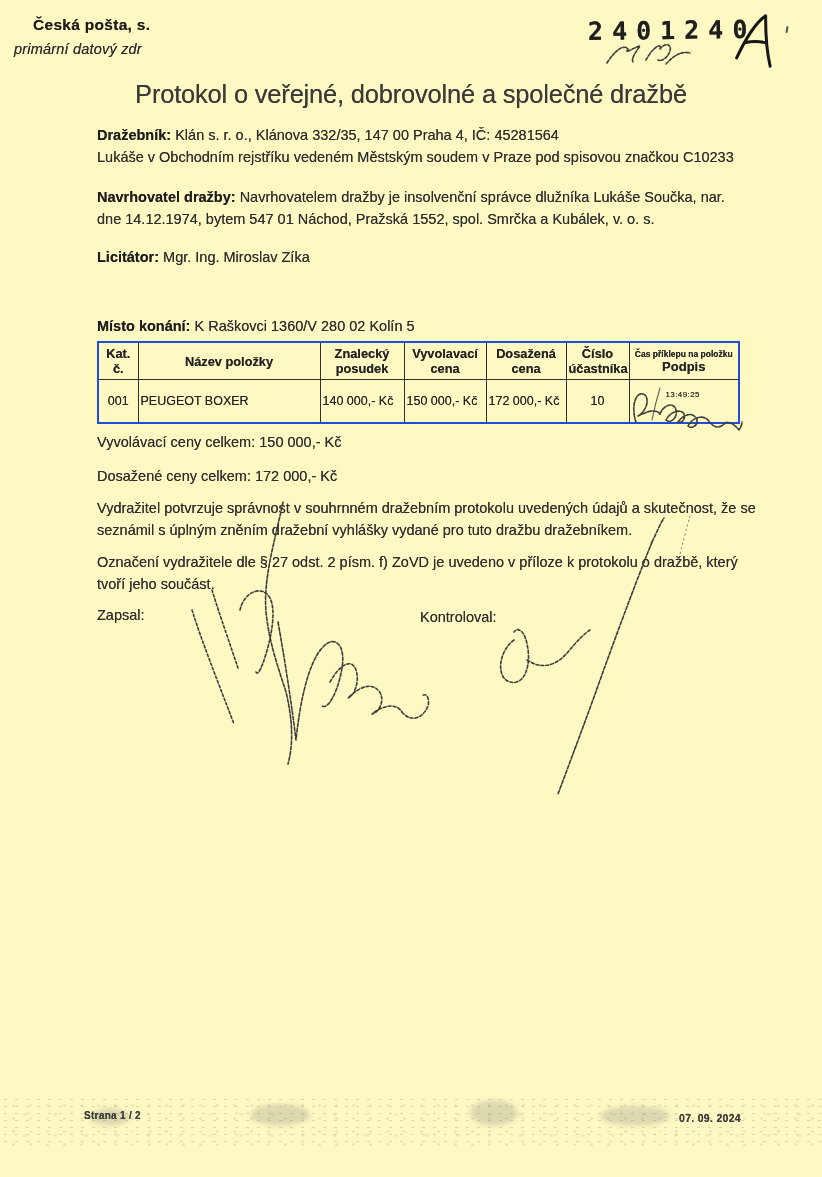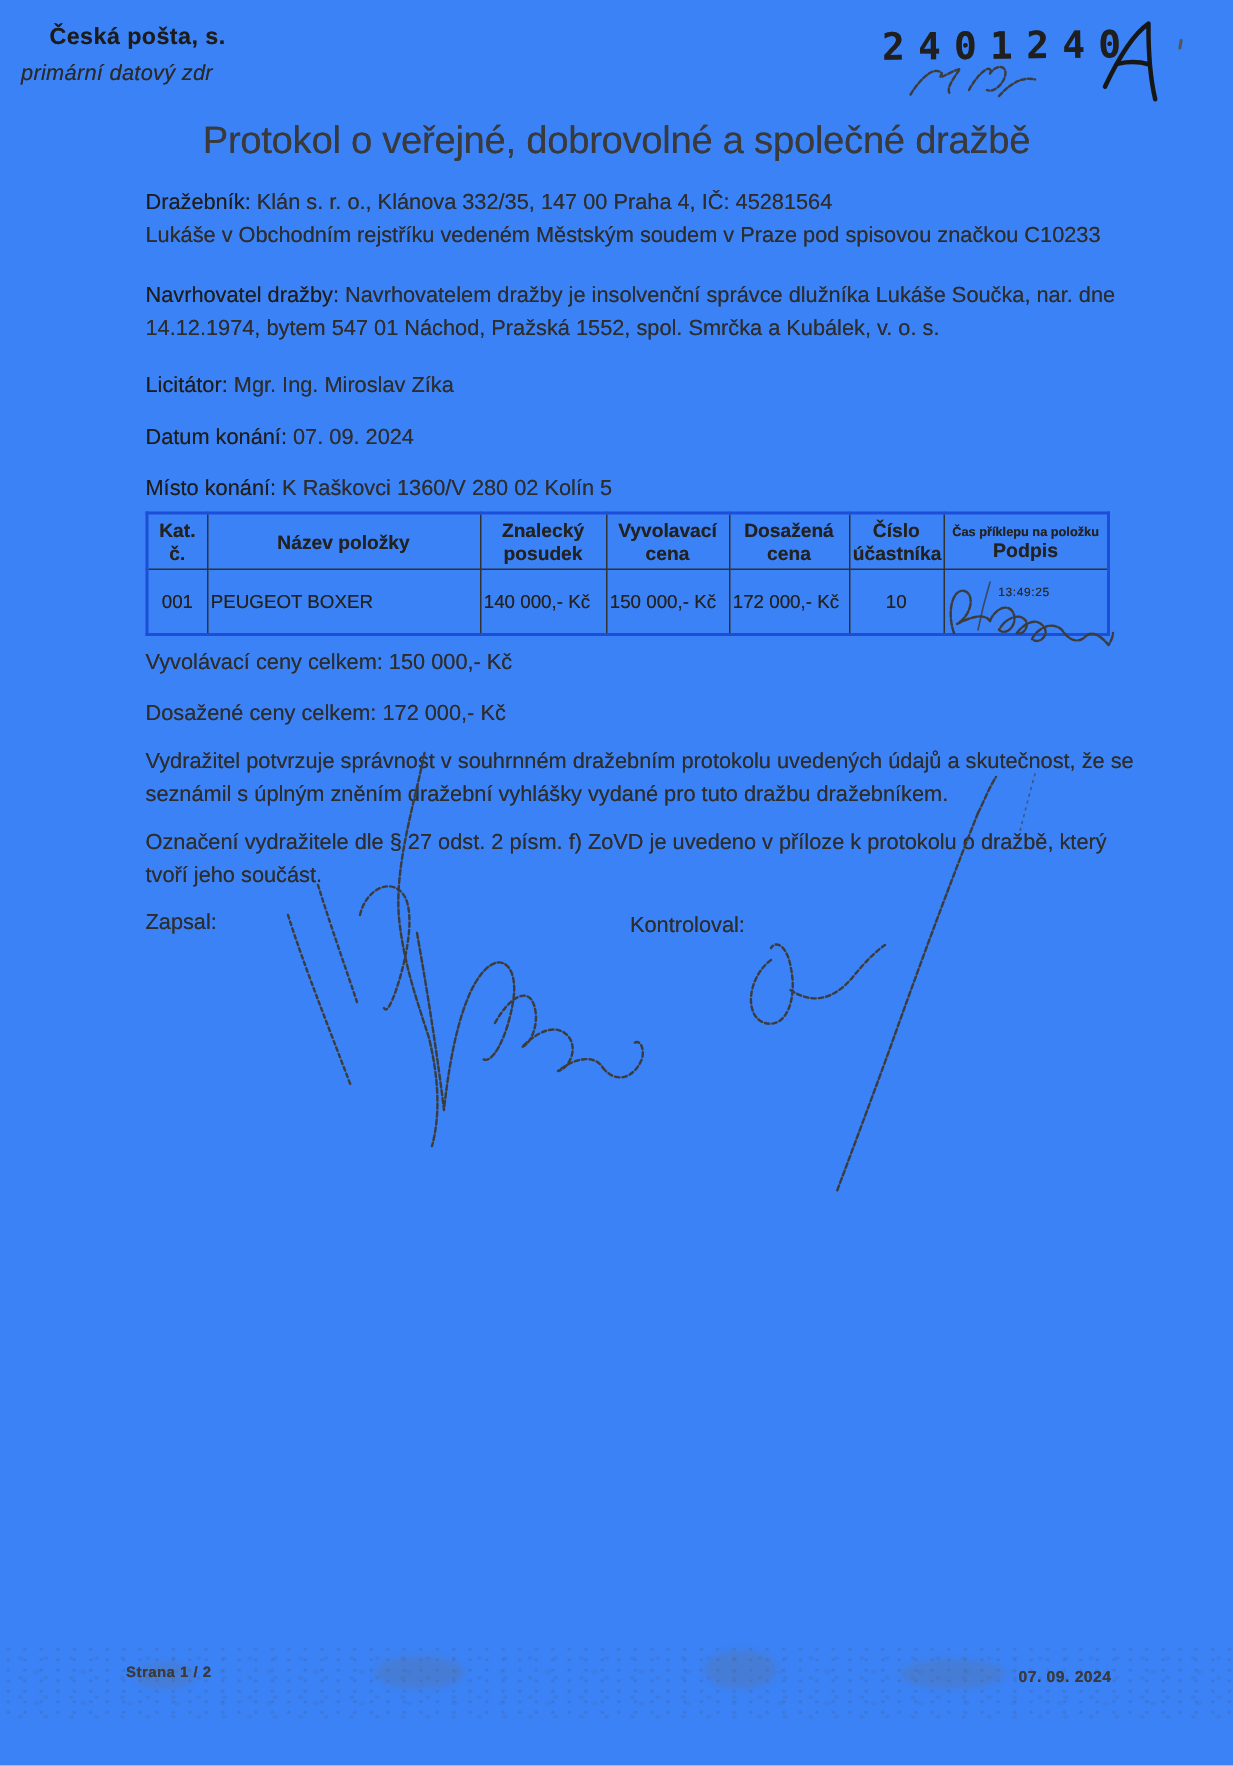--- a/index.html
+++ b/index.html
@@ -1,35 +1,35 @@
 <!DOCTYPE html>
 <html><head>
 <meta charset="utf-8">
 <style>
   html,body{margin:0;padding:0;background:#e8e8e8;}
   .page{
-    position:relative;width:822px;height:1177px;margin:0 auto;background:#3b82f6;
+    position:relative;width:822px;height:1177px;margin:0 auto;background:#fef9c3;
     font-family:"Liberation Sans","DejaVu Sans",sans-serif;color:#2d2d2d;
     overflow:hidden;text-shadow:0 0 0.35px rgba(45,45,45,.75);
   }
   
   .lh1{position:absolute;left:33px;top:16px;font-size:15.5px;font-weight:bold;color:#1c1c1c;letter-spacing:.3px;}
   .lh2{position:absolute;left:14px;top:41px;font-size:14.5px;font-style:italic;color:#2a2a2a;letter-spacing:.2px;}
   
   .stamp-digits{position:absolute;left:588px;top:16px;font-family:"DejaVu Sans Mono","Liberation Mono",monospace;
     font-size:25px;font-weight:bold;color:#1f1f1f;letter-spacing:9px;transform:rotate(-.6deg);}
   .stamp-letter-svg{position:absolute;left:734px;top:11px;transform:rotate(4deg);}
   .stamp-apostrophe{position:absolute;left:786px;top:26px;width:2px;height:7px;background:#555;transform:rotate(10deg);border-radius:1px;}
   .stamp-scribble-svg{position:absolute;left:602px;top:36px;}
   
   .title{position:absolute;left:0;top:80px;width:100%;margin:0;text-align:center;
     font-size:25.5px;font-weight:400;color:#3a3a3a;letter-spacing:-.2px;}
   
   .block{position:absolute;left:97px;width:652px;font-size:14.5px;line-height:22px;color:#2d2d2d;}
-  .block b,.lbl{font-weight:normal;color:#1d1d1d;}
+  .block b,.lbl{font-weight:bold;color:#1d1d1d;}
   .b-drazebnik{top:124px;}
   .b-navrhovatel{top:186px;}
   .b-licitator{top:246px;}
   .b-datum{top:281px;}
   .b-misto{top:315px;}
   .b-total1{top:431px;}
   .b-total2{top:465px;}
   .b-para1{top:497px;width:660px;}
   .b-para2{top:551px;width:660px;}
   .b-zapsal{top:604px;width:120px;}
@@ -99,24 +99,20 @@
   <div class="block b-navrhovatel">
     <span class="lbl">Navrhovatel dražby:</span>
     <span>Navrhovatelem dražby je insolvenční správce dlužníka Lukáše Součka, nar. dne 14.12.1974, bytem 547 01 Náchod, Pražská 1552, spol. Smrčka a Kubálek, v. o. s.</span>
   </div>
 
   <div class="block b-licitator">
     <span class="lbl">Licitátor:</span>
     <span>Mgr. Ing. Miroslav Zíka</span>
   </div>
 
-  <div class="block b-datum">
-    <span class="lbl">Datum konání:</span>
-    <span>07. 09. 2024</span>
-  </div>
 
   <div class="block b-misto">
     <span class="lbl">Místo konání:</span>
     <span>K Raškovci 1360/V 280 02 Kolín 5</span>
   </div>
 
   <table class="tbl">
     <colgroup>
       <col style="width:40px">
         <col style="width:182px">

